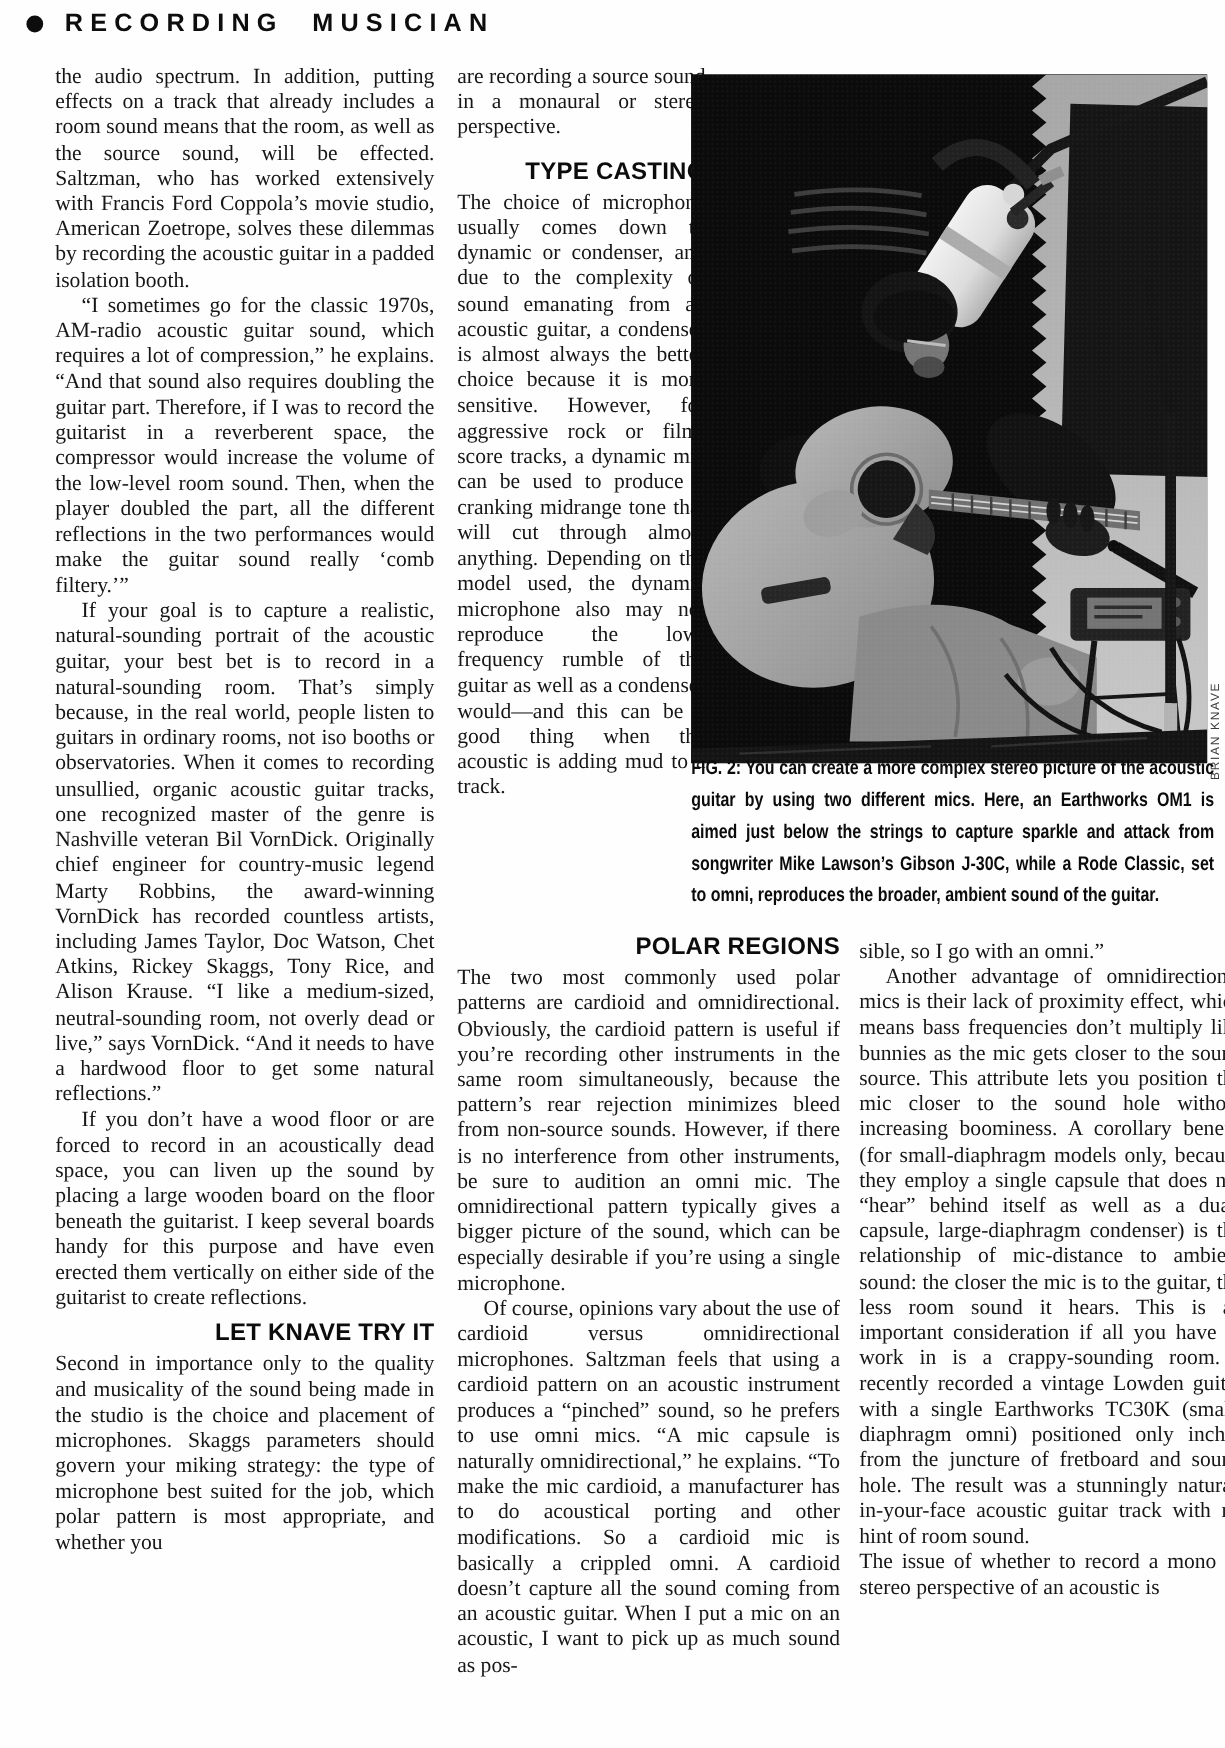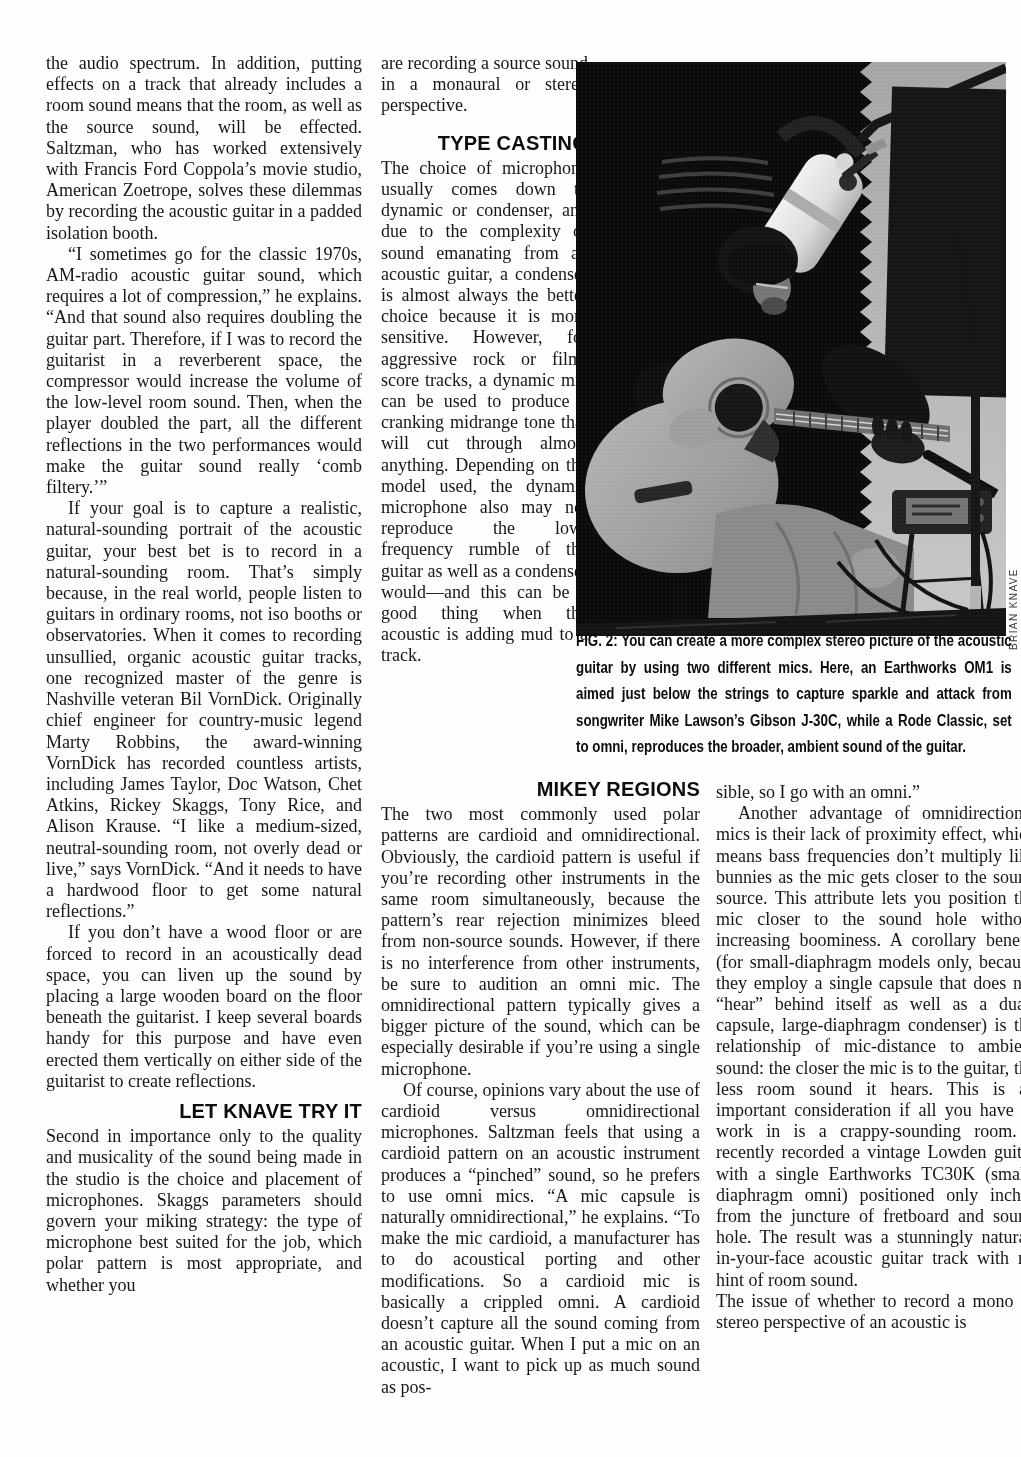--- a/index.html
+++ b/index.html
@@ -51,20 +51,24 @@
     width:540px; transform:scaleX(0.807); transform-origin:0 0;
     font-family:"Liberation Sans", sans-serif; font-weight:bold;
     font-size:16.5px; line-height:26.5px; text-align:justify; color:#0b0b0b;
   }
 </style>
 </head>
 <body>
 
 <div class="page">
 
+  <div class="masthead">
+    <span class="bullet"></span>
+    <span>RECORDING MUSICIAN</span>
+  </div>
 
   <div class="col" id="col1">
     <p>the audio spectrum. In addition, putting effects on a track that already includes a room sound means that the room, as well as the source sound, will be effected. Saltzman, who has worked extensively with Francis Ford Coppola’s movie studio, American Zoetrope, solves these dilemmas by recording the acoustic guitar in a padded isolation booth.</p>
     <p class="indent">“I sometimes go for the classic 1970s, AM-radio acoustic guitar sound, which requires a lot of compression,” he explains. “And that sound also requires doubling the guitar part. Therefore, if I was to record the guitarist in a reverberent space, the compressor would increase the volume of the low-level room sound. Then, when the player doubled the part, all the different reflections in the two performances would make the guitar sound really ‘comb filtery.’”</p>
     <p class="indent">If your goal is to capture a realistic, natural-sounding portrait of the acoustic guitar, your best bet is to record in a natural-sounding room. That’s simply because, in the real world, people listen to guitars in ordinary rooms, not iso booths or observatories. When it comes to recording unsullied, organic acoustic guitar tracks, one recognized master of the genre is Nashville veteran Bil VornDick. Originally chief engineer for country-music legend Marty Robbins, the award-winning VornDick has recorded countless artists, including James Taylor, Doc Watson, Chet Atkins, Rickey Skaggs, Tony Rice, and Alison Krause. “I like a medium-sized, neutral-sounding room, not overly dead or live,” says VornDick. “And it needs to have a hardwood floor to get some natural reflections.”</p>
     <p class="indent">If you don’t have a wood floor or are forced to record in an acoustically dead space, you can liven up the sound by placing a large wooden board on the floor beneath the guitarist. I keep several boards handy for this purpose and have even erected them vertically on either side of the guitarist to create reflections.</p>
     <h3 class="subhead">LET KNAVE TRY IT</h3>
     <p>Second in importance only to the quality and musicality of the sound being made in the studio is the choice and placement of microphones. Skaggs parameters should govern your miking strategy: the type of microphone best suited for the job, which polar pattern is most appropriate, and whether you</p>
   </div>
 
@@ -195,21 +199,21 @@
     <div class="halftone"></div>
   </div>
 
   <div class="credit">BRIAN KNAVE</div>
 
   <div class="caption">
     <div class="caption-inner">FIG. 2: You can create a more complex stereo picture of the acoustic guitar by using two different mics. Here, an Earthworks OM1 is aimed just below the strings to capture sparkle and attack from songwriter Mike Lawson’s Gibson J-30C, while a Rode Classic, set to omni, reproduces the broader, ambient sound of the guitar.</div>
   </div>
 
   <div class="col" id="col2bot">
-    <h3 class="subhead" style="margin-top:0;">MIKEY REGIONS</h3>
+    <h3 class="subhead" style="margin-top:0;">POLAR REGIONS</h3>
     <p>The two most commonly used polar patterns are cardioid and omnidirectional. Obviously, the cardioid pattern is useful if you’re recording other instruments in the same room simultaneously, because the pattern’s rear rejection minimizes bleed from non-source sounds. However, if there is no interference from other instruments, be sure to audition an omni mic. The omnidirectional pattern typically gives a bigger picture of the sound, which can be especially desirable if you’re using a single microphone.</p>
     <p class="indent">Of course, opinions vary about the use of cardioid versus omnidirectional microphones. Saltzman feels that using a cardioid pattern on an acoustic instrument produces a “pinched” sound, so he prefers to use omni mics. “A mic capsule is naturally omnidirectional,” he explains. “To make the mic cardioid, a manufacturer has to do acoustical porting and other modifications. So a cardioid mic is basically a crippled omni. A cardioid doesn’t capture all the sound coming from an acoustic guitar. When I put a mic on an acoustic, I want to pick up as much sound as pos-</p>
   </div>
 
   <div class="col" id="col3">
     <p>sible, so I go with an omni.”</p>
     <p class="indent">Another advantage of omnidirectional mics is their lack of proximity effect, which means bass frequencies don’t multiply like bunnies as the mic gets closer to the sound source. This attribute lets you position the mic closer to the sound hole without increasing boominess. A corollary benefit (for small-diaphragm models only, because they employ a single capsule that does not “hear” behind itself as well as a dual-capsule, large-diaphragm condenser) is the relationship of mic-distance to ambient sound: the closer the mic is to the guitar, the less room sound it hears. This is an important consideration if all you have to work in is a crappy-sounding room. I recently recorded a vintage Lowden guitar with a single Earthworks TC30K (small-diaphragm omni) positioned only inches from the juncture of fretboard and sound hole. The result was a stunningly natural, in-your-face acoustic guitar track with no hint of room sound.</p>
     <p>The issue of whether to record a mono or stereo perspective of an acoustic is</p>
   </div>
 

